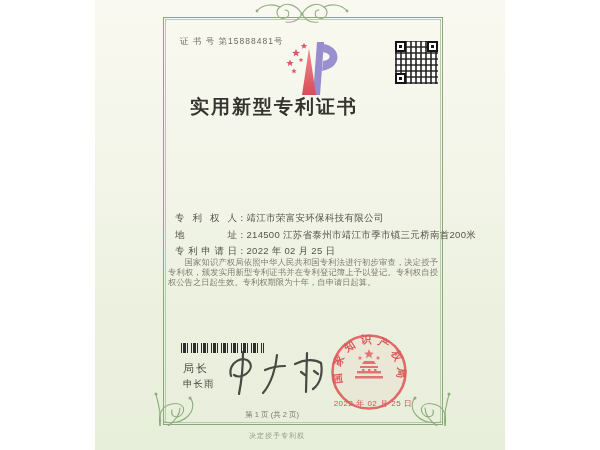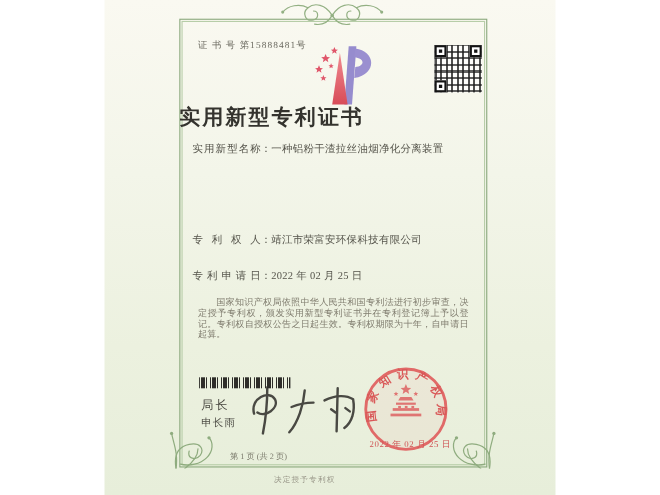--- a/index.html
+++ b/index.html
@@ -1,49 +1,49 @@
 <!DOCTYPE html>
 <html><head>
 <meta charset="utf-8">
 <style>
   html,body{margin:0;padding:0;background:#ffffff;}
   .stage{position:relative;width:600px;height:450px;background:#ffffff;overflow:hidden;
-         font-family:Liberation Serif, serif;}
+         font-family:Liberation Sans, sans-serif;}
   .paper{position:absolute;left:95px;top:0;width:410px;height:450px;
          background:linear-gradient(180deg,#faf9f1 0%,#f3f5e9 35%,#ecf1df 70%,#e7eeda 100%);}
   .frame-outer{position:absolute;left:68px;top:17px;width:278px;height:406px;
          border:1px solid #8aa87c;}
   .frame-inner{position:absolute;left:1px;top:1px;right:1px;bottom:1px;border:1px solid #b7cda8;}
   .cert-no{position:absolute;left:85px;top:36px;font-size:8.5px;color:#6b6a60;letter-spacing:1px;white-space:nowrap;}
   .logo{position:absolute;left:188px;top:38px;width:62px;height:59px;}
   .qr{position:absolute;left:300px;top:41px;width:43px;height:43px;background:#fdfdfb;
       background-image:
         repeating-linear-gradient(90deg,rgba(30,30,30,.78) 0 2px,transparent 2px 5px),
         repeating-linear-gradient(0deg,rgba(30,30,30,.7) 0 2px,transparent 2px 6px);}
   .qr .fp{position:absolute;width:11px;height:11px;border:2px solid #141414;background:#fff;box-sizing:border-box;}
   .qr .fp::after{content:"";position:absolute;left:2px;top:2px;right:2px;bottom:2px;background:#141414;}
   .qr .fp.tl{left:0;top:0}.qr .fp.tr{right:0;top:0}.qr .fp.bl{left:0;bottom:0}
-  .title{position:absolute;left:68px;top:94px;width:222px;text-align:left;
+  .title{position:absolute;left:68px;top:94px;width:222px;text-align:center;
          font-size:19px;font-weight:bold;color:#34332e;letter-spacing:2px;white-space:nowrap;}
   .field-row{position:absolute;left:80px;font-size:9.5px;color:#55544b;white-space:nowrap;height:13px;}
   .f-label{display:inline-block;width:62px;text-align:justify;text-align-last:justify;vertical-align:top;}
   .f-colon{display:inline-block;vertical-align:top;}
   .f-value{display:inline-block;vertical-align:top;letter-spacing:.3px;}
   .paras{position:absolute;left:73px;top:258px;width:270px;font-size:8.3px;line-height:9.8px;
          color:#807d6f;text-align:justify;}
-  .paras p{margin:12px;text-indent:2em;}
+  .paras p{margin:0;text-indent:2em;}
   .barcode{position:absolute;left:86px;top:343px;width:83px;height:10px;
          background:repeating-linear-gradient(90deg,#2e2d29 0 1px,transparent 1px 2px,#2e2d29 2px 5px,transparent 5px 6px,#2e2d29 6px 7px,transparent 7px 10px);}
   .director-title{position:absolute;left:88px;top:361px;font-size:11px;color:#4a4942;letter-spacing:2px;}
   .director-name{position:absolute;left:88px;top:378px;font-size:9.5px;color:#4a4942;letter-spacing:1px;}
   .signature{position:absolute;left:122px;top:346px;width:115px;height:52px;}
   .seal{position:absolute;left:231px;top:329px;width:86px;height:86px;}
   .seal-date{position:absolute;left:236px;top:398px;width:84px;text-align:center;
          font-size:8px;color:#cf5454;letter-spacing:.5px;white-space:nowrap;}
-  .page-indicator{position:absolute;left:114px;top:410px;width:90px;text-align:left;
+  .page-indicator{position:absolute;left:114px;top:410px;width:90px;text-align:right;
          font-size:7.5px;color:#79786a;white-space:nowrap;}
   .continuation{position:absolute;left:137px;top:431px;width:90px;text-align:center;
          font-size:7px;color:#9a988a;letter-spacing:1px;white-space:nowrap;}
   .orn{position:absolute;}
   .orn.top-c{left:157px;top:0px;width:100px;height:26px;}
   .orn.bl{left:57px;top:376px;width:45px;height:50px;}
   .orn.br{left:313px;top:376px;width:45px;height:50px;transform:scaleX(-1);}
 </style>
 </head>
 <body>
@@ -112,25 +112,25 @@
     </svg>
 
     <div class="qr">
       <div class="fp tl"></div>
       <div class="fp tr"></div>
       <div class="fp bl"></div>
     </div>
 
     <div class="title">实用新型专利证书</div>
 
-    <div class="field-row" style="top:129px">
-      <span class="f-label">实用新型名称</span><span class="f-colon">：</span><span class="f-value">一种铝粉干渣拉丝油烟净化分离装置</span>
-    </div>
     <div class="field-row" style="top:212px">
       <span class="f-label">专利权人</span><span class="f-colon">：</span><span class="f-value">靖江市荣富安环保科技有限公司</span>
+    </div>
+    <div class="field-row" style="top:229px">
+      <span class="f-label">地址</span><span class="f-colon">：</span><span class="f-value">214500 江苏省泰州市靖江市季市镇三元桥南首200米</span>
     </div>
     <div class="field-row" style="top:245px">
       <span class="f-label">专利申请日</span><span class="f-colon">：</span><span class="f-value">2022 年 02 月 25 日</span>
     </div>
 
     <div class="paras">
       <p>国家知识产权局依照中华人民共和国专利法进行初步审查，决定授予专利权，颁发实用新型专利证书并在专利登记簿上予以登记。专利权自授权公告之日起生效。专利权期限为十年，自申请日起算。</p>
     </div>
 
     <div class="barcode"></div>

